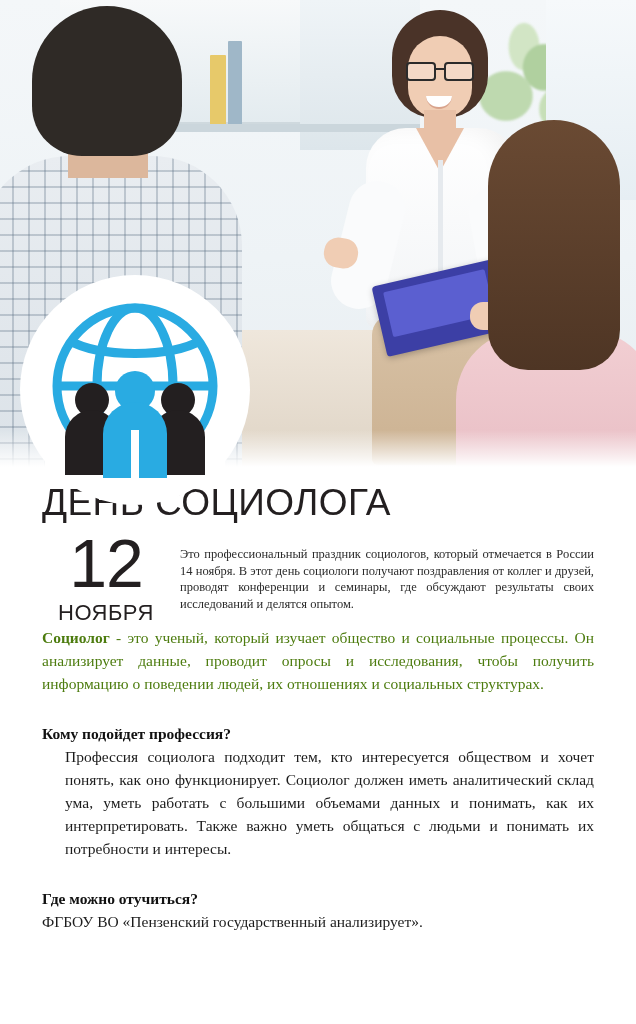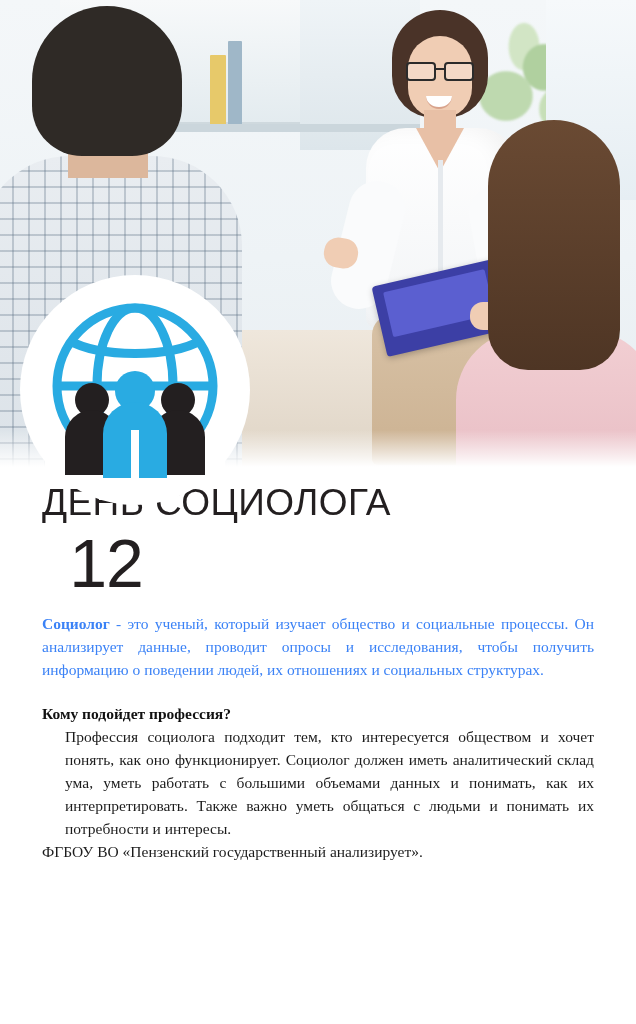--- a/index.html
+++ b/index.html
@@ -250,31 +250,30 @@
     font-size: 12.5px;
     line-height: 16.5px;
     color: #2b2b2b;
     text-align: justify;
     padding-top: 16px;
     padding-left: 10px;
   }
   .body-text {
     font-size: 15.5px;
     line-height: 23px;
-    color: #3b82f6;
+    color: #4d7c0f;
     text-align: justify;
-    margin-top: 16px;
   }
   .body-text p { margin: 0 0 4px 0; }
   .bold-lead { font-weight: bold; }
   .section-head {
     font-size: 15.5px;
     font-weight: bold;
     color: #111;
-    margin: 24px 0 2px 0;
+    margin: 30px 0 2px 0;
   }
   .plain {
     font-size: 15.5px;
     line-height: 23px;
     color: #1c1c1c;
     margin: 0;
   }
 </style>
 </head>
 <body>
@@ -354,31 +353,34 @@
   </svg>
 </div>
 
 <div class="content">
 
   <h1 class="title">ДЕНЬ СОЦИОЛОГА</h1>
 
   <div class="date-row">
     <div class="date-block">
       <div class="date-num">12</div>
+      <div class="date-month">НОЯБРЯ</div>
     </div>
+    <div class="lead">Это профессиональный праздник социологов, который отмечается в России 14 ноября. В этот день социологи получают поздравления от коллег и друзей, проводят конференции и семинары, где обсуждают результаты своих исследований и делятся опытом.</div>
   </div>
 
   <div class="body-text">
     <p>
       <span class="bold-lead">Социолог</span><span> - это  ученый, который  изучает  общество и социальные процессы. Он анализирует данные, проводит опросы  и  исследования, чтобы  получить  информацию  о поведении людей, их отношениях и социальных структурах.</span>
     </p>
   </div>
 
   <div>
     <div class="section-head">Кому подойдет профессия?</div>
     <p class="plain" style="text-align:justify;margin-left:23px;">Профессия  социолога  подходит  тем, кто интересуется обществом и хочет понять,  как оно  функционирует.  Социолог  должен  иметь аналитический склад ума,  уметь  работать  с  большими объемами  данных и понимать, как их интерпретировать. Также важно уметь  общаться  с  людьми и понимать их потребности и интересы.</p>
   </div>
 
   <div>
+    <div class="section-head">Где можно отучиться?</div>
     <p class="plain">ФГБОУ ВО «Пензенский государственный анализирует».</p>
   </div>
 
 </div>
 
 </body></html>

